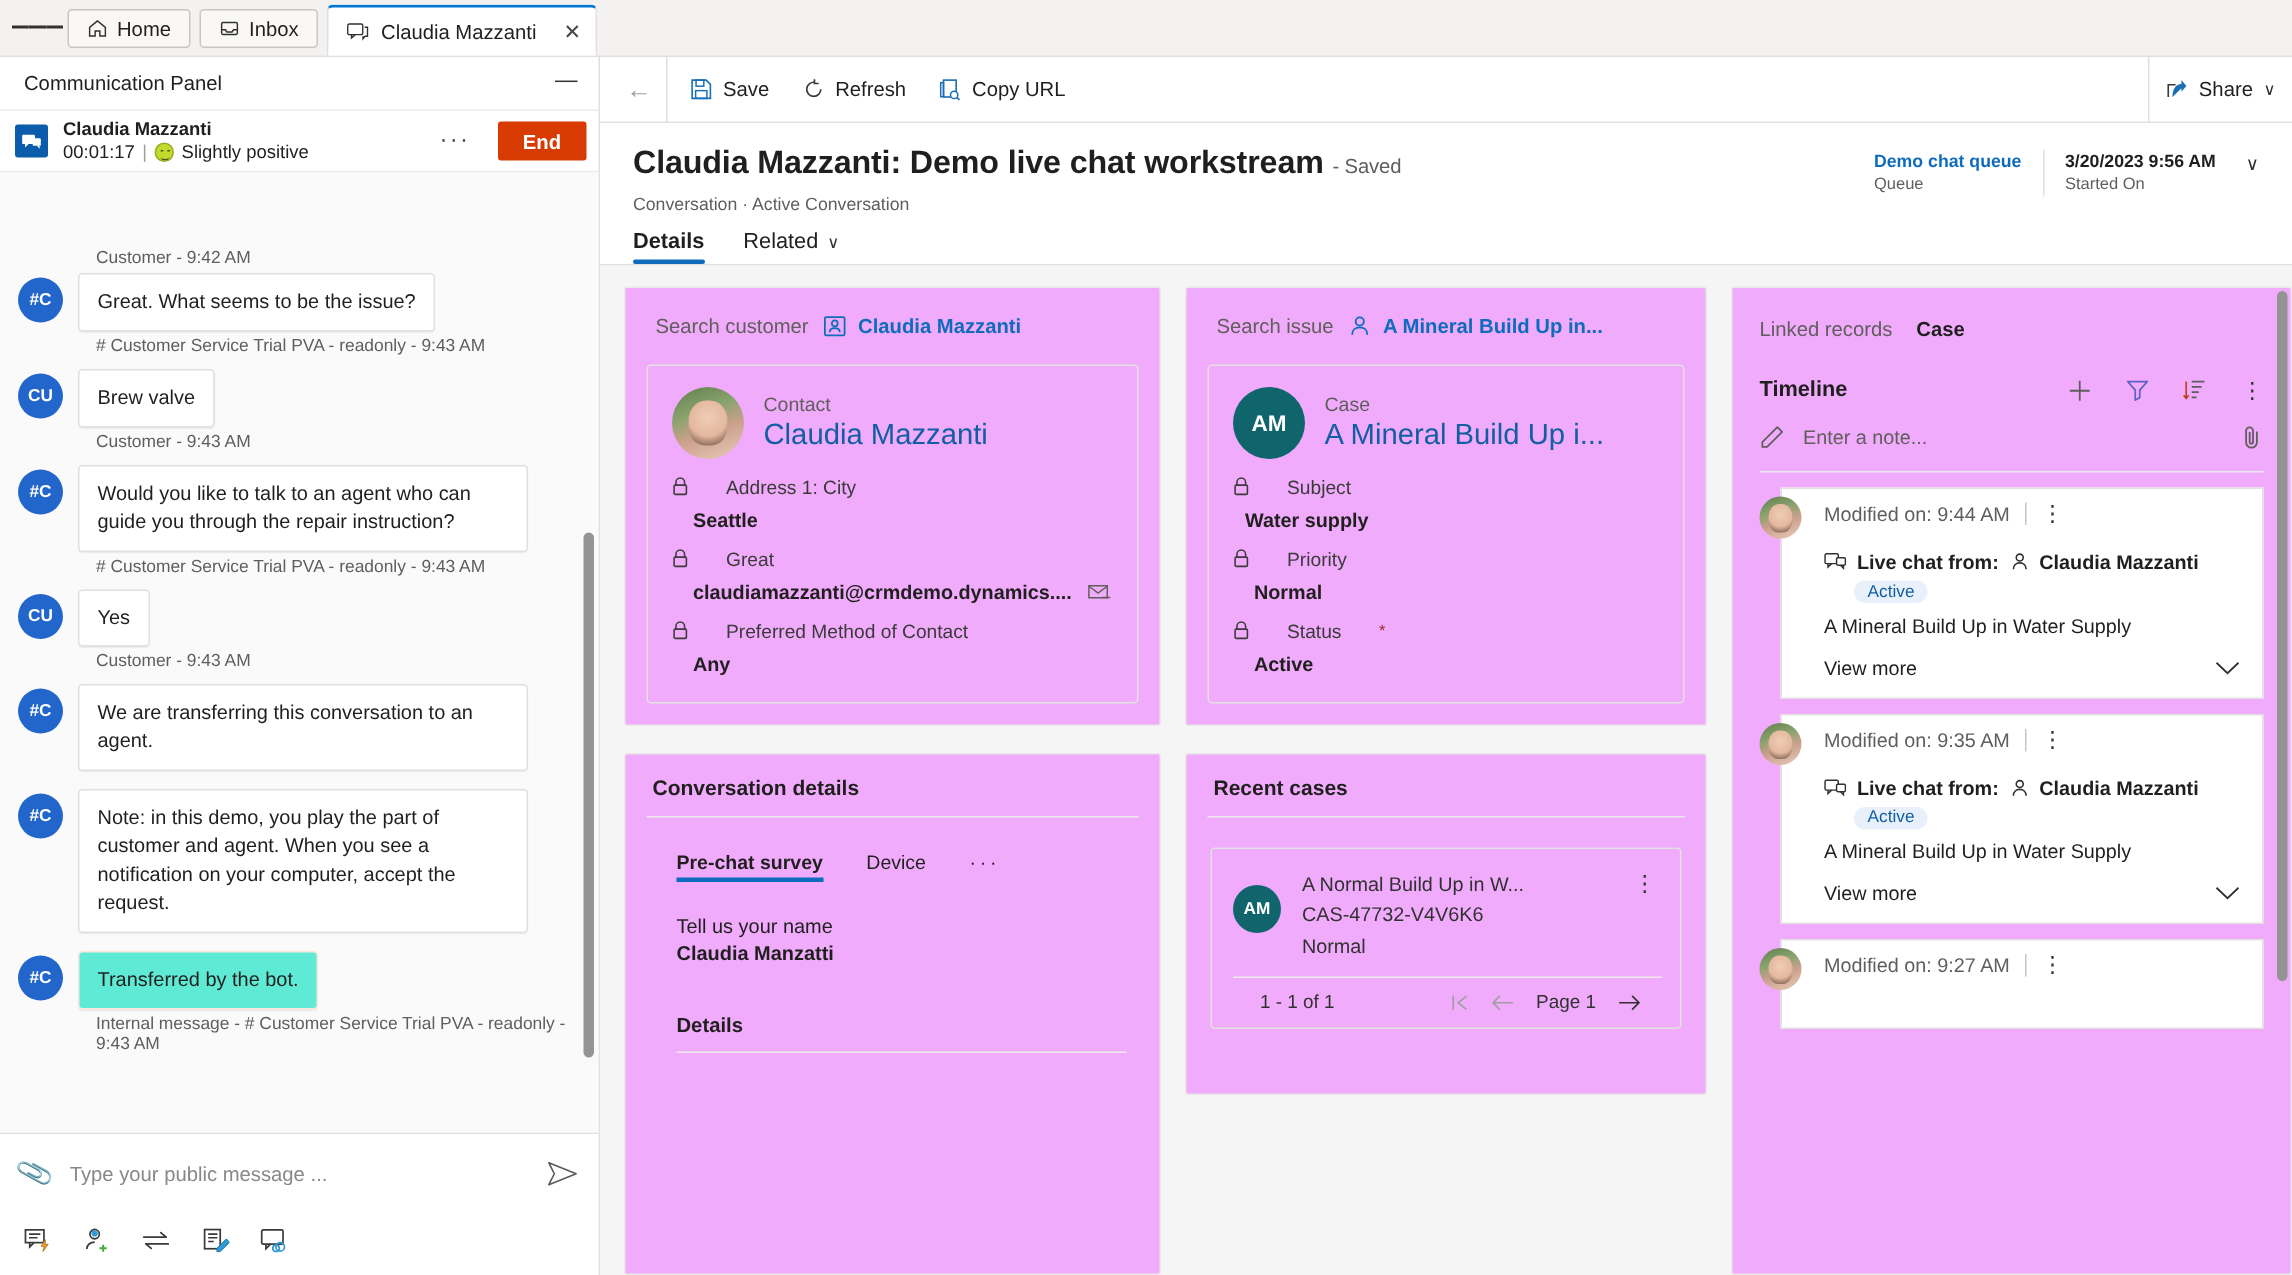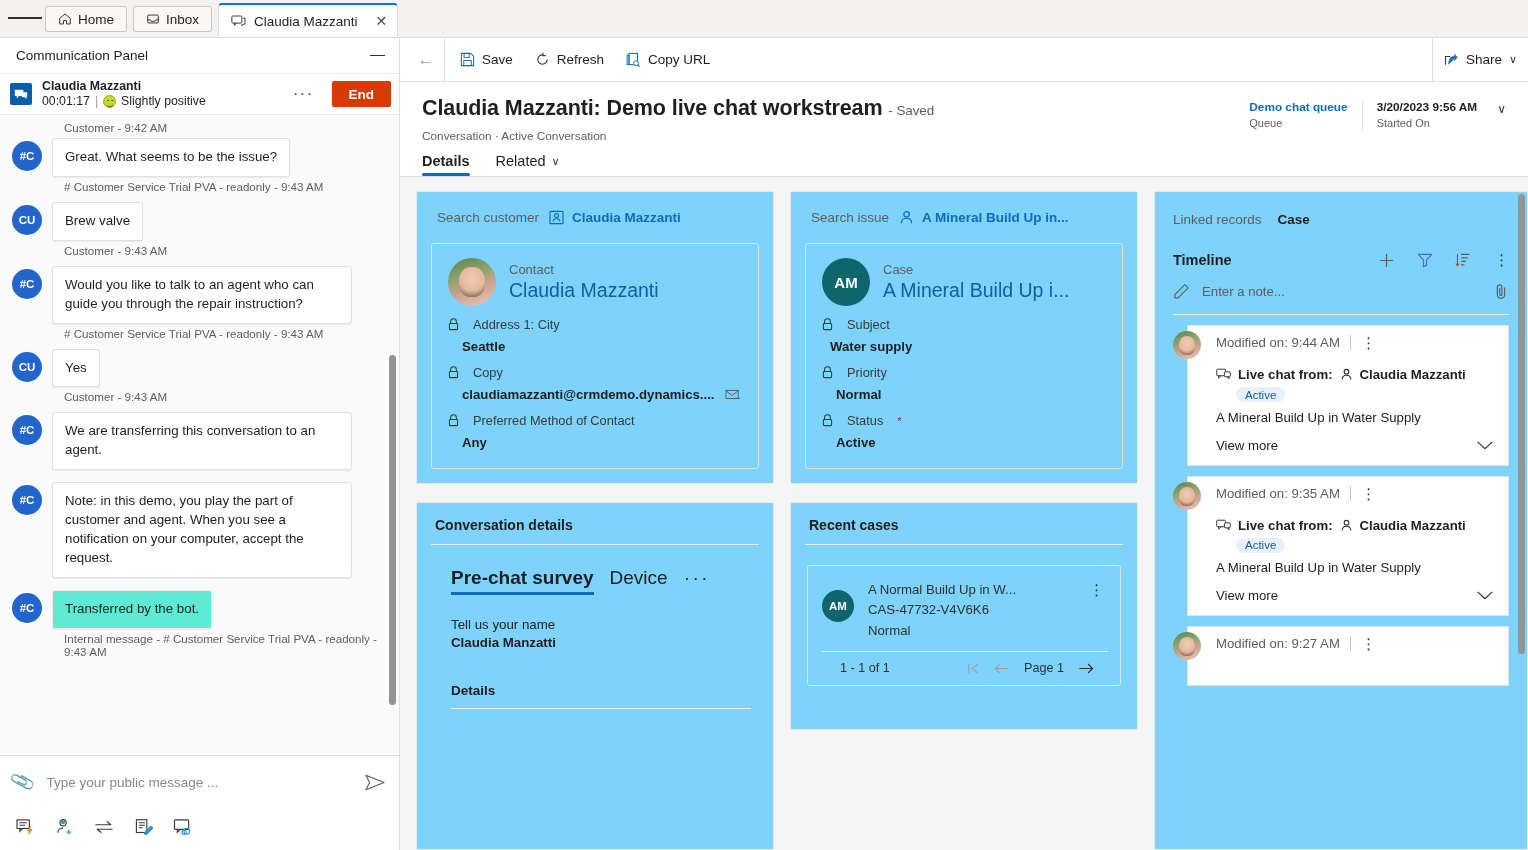--- a/index.html
+++ b/index.html
@@ -66,21 +66,21 @@
   .smiley::after { content:""; position:absolute; left:3px; top:6.8px; width:5.5px; height:2.6px;
                     border-bottom:1.3px solid #4a5510; border-radius:0 0 6px 6px; }
   .sess-dots { font-size: 16px; color: #484644; letter-spacing: 1.5px; cursor: pointer; padding: 0 8px; }
   .end-btn {
     background: #d83b01; color: #fff; border: none; font-size: 13.5px; font-weight: 600;
     height: 26px; padding: 0 17px; border-radius: 2px; cursor: pointer; font-family: inherit;
   }
 
   
   .transcript { flex: 1; overflow: hidden; position: relative; background: #fafafa; padding: 0 0 4px 0; }
-  .tr-inner { padding: 6px 14px 10px 12px; }
+  .tr-inner { padding: 6px 14px 10px 12px; margin-top: 44px; }
   .msg-meta { font-size: 11.6px; color: #605e5c; margin: 0 0 4px 52px; }
   .msg-meta.tight { margin-top: 3px; margin-bottom: 9px; }
   .msg-row { display: flex; align-items: flex-start; gap: 10px; }
   .avatar-c {
     width: 30px; height: 30px; border-radius: 50%; background: #2266cc; color: #fff;
     font-size: 11.5px; font-weight: 600; display: flex; align-items: center; justify-content: center; flex: none;
     margin-top: 3px;
   }
   .bubble {
     background: #ffffff; border: 1px solid #e3e1df; border-radius: 3px;
@@ -134,47 +134,47 @@
   .rtab.active::after { content:""; position:absolute; left:0; right:0; bottom:0; height: 3px; background:#0f6cbd; border-radius:2px;}
   .tabs-rule { height: 1px; background: #e1dfdd; flex: none; }
 
   
   .content { flex: 1; background: #f5f5f5; display: flex; gap: 16px; padding: 14px 0 0 16px; min-height: 0; overflow: hidden; }
   .col { display: flex; flex-direction: column; gap: 18px; }
   .col-a { width: 358px; flex: none; }
   .col-b { width: 348px; flex: none; }
   .col-c { flex: 1; min-width: 0; position: relative; }
 
-  .card { background: #7dd3fc; border: 1px solid #ebe9e7; border-radius: 2px; }
+  .card { background: #f0abfc; border: 1px solid #ebe9e7; border-radius: 2px; }
 
   .srchrow { display: flex; align-items: center; gap: 10px; font-size: 13.5px; padding: 0 0 18px 20px; }
   .srch-label { color: #605e5c; }
   .srch-val { color: #0f6cbd; font-weight: 600; display: flex; align-items: center; gap: 8px; cursor: pointer; }
 
   .entity-card { border: 1px solid #e3e1df; border-radius: 3px; margin: 0 14px 14px 14px; padding: 14px 16px 18px 16px; }
   .ent-head { display: flex; gap: 13px; align-items: center; margin-bottom: 4px; }
   .ent-photo { width: 48px; height: 48px; border-radius: 50%; flex: none; overflow: hidden;
                background: linear-gradient(160deg,#5f7d4d 0%,#89a36d 35%,#caa08c 60%,#e8cbbb 100%); position: relative; }
   .ent-photo::after { content:""; position:absolute; left:11px; top:9px; width:26px; height:30px; border-radius:45% 45% 42% 42%;
                       background: radial-gradient(circle at 50% 38%, #f0cdb6 0%, #e3b89e 55%, #5b4336 100%); }
   .ent-initials { width: 48px; height: 48px; border-radius: 50%; background: #10656d; color: #fff;
                   display:flex; align-items:center; justify-content:center; font-size: 15px; font-weight: 600; flex:none; }
   .ent-type { font-size: 13px; color: #605e5c; line-height: 1.2; }
   .ent-name { font-size: 19.5px; color: #115ea3; line-height: 1.25; cursor: pointer; white-space: nowrap; overflow: hidden; text-overflow: ellipsis; }
   .fld { margin-top: 11px; }
-  .fld-label { display: flex; align-items: center; gap: 14px; font-size: 12.8px; color: #3b3a39; }
+  .fld-label { display: flex; align-items: center; gap: 25px; font-size: 12.8px; color: #3b3a39; }
   .fld-val { font-size: 13.2px; font-weight: 600; color: #201f1e; margin: 7px 0 0 14px;
              display: flex; align-items: center; gap: 10px; }
   .req { color: #a4262c; font-size: 11px; }
   .fld-val .trail { color: #605e5c; font-size: 13px; }
 
   .card-title { font-size: 14px; font-weight: 600; color: #201f1e; padding: 14px 18px 11px 18px; }
   .card-rule { height: 1px; background: #edebe9; margin: 0 14px; }
 
-  .subtabs { display: flex; gap: 16px; padding: 22px 0 0 34px; font-size: 19px; }
+  .subtabs { display: flex; gap: 29px; padding: 22px 0 0 34px; font-size: 13px; }
   .subtab { color: #201f1e; padding-bottom: 6px; position: relative; cursor: pointer; }
   .subtab.active { font-weight: 600; }
   .subtab.active::after { content:""; position:absolute; left:0; right:0; bottom:0; height:3px; background:#0f6cbd; }
   .subtab.dots { letter-spacing: 2.5px; color:#201f1e; }
   .survey { padding: 22px 0 0 34px; }
   .survey-q { font-size: 13.3px; color: #201f1e; }
   .survey-a { font-size: 13.3px; font-weight: 600; color: #201f1e; margin-top: 3px; }
   .details-h { font-size: 13.5px; font-weight: 600; color: #201f1e; padding: 33px 0 10px 34px; }
 
   .rc-item { border: 1px solid #e3e1df; border-radius: 3px; margin: 20px 16px 14px 16px; padding: 14px 12px 10px 14px; }
@@ -513,21 +513,21 @@
                 <div class="fld-val">Seattle</div>
               </div>
               <div class="fld">
                 <div class="fld-label">
                   <span>
                     <svg width="11" height="13" viewBox="0 0 11 13">
                         <path d="M2.6 5.4V3.6a2.9 2.9 0 0 1 5.8 0v1.8" fill="none" stroke="#3b3a39" stroke-width="1.05"></path>
                         <rect x="1.4" y="5.4" width="8.2" height="6.2" rx="0.8" fill="none" stroke="#3b3a39" stroke-width="1.05"></rect>
                       </svg>
                   </span>
-                  <span>Copy</span>
+                  <span>Great</span>
                 </div>
                 <div class="fld-val">
                   <span>claudiamazzanti@crmdemo.dynamics....</span>
                   <span class="trail">
                     <svg width="16" height="13" viewBox="0 0 17 13">
                         <path d="M1 2.2h13v8.6H1z" fill="none" stroke="#605e5c" stroke-width="1.05"></path>
                         <path d="M1 2.6 7.5 7.4 14 2.6" fill="none" stroke="#605e5c" stroke-width="1.05"></path>
                         <path d="M10.5 10.6h5.6" stroke="#605e5c" stroke-width="1.05"></path>
                       </svg>
                   </span>

